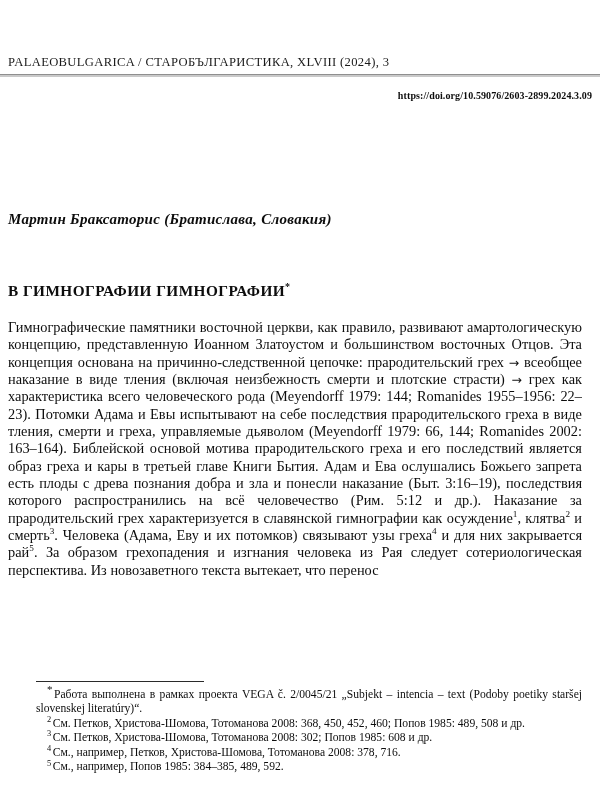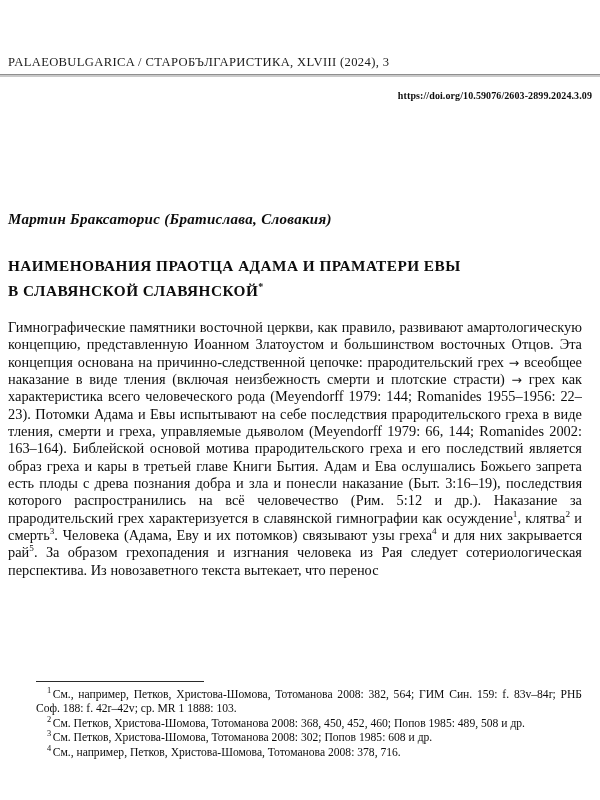--- a/index.html
+++ b/index.html
@@ -156,32 +156,33 @@
 <div class="page">
 
   <div class="runhead">PALAEOBULGARICA / СТАРОБЪЛГАРИСТИКА, XLVIII (2024), 3</div>
   <div class="rule"></div>
 
   <div class="doi">https://doi.org/10.59076/2603-2899.2024.3.09</div>
 
   <div class="author">Мартин Браксаторис (Братислава, Словакия)</div>
 
   <div class="title">
-    <span>НАИМЕНОВАНИЯ ПРАОТЦА АДАМА И ПРАМАТЕРИ ЕВЫ</span><br>
-    <span>В СЛАВЯНСКОЙ СЛАВЯНСКОЙ</span><span class="sup">*</span>
+    <br>
+    <span>В ГИМНОГРАФИИ ГИМНОГРАФИИ</span><span class="sup">*</span>
   </div>
 
   <div class="body-text">
     <p><span>Гимнографические памятники восточной церкви, как правило, развивают амартологическую концепцию, представленную Иоанном Златоустом и большинством восточных Отцов. Эта концепция основана на причинно-следственной цепочке: прародительский грех </span><span class="arrow">→</span><span> всеобщее наказание в виде тления (включая неизбежность смерти и плотские страсти) </span><span class="arrow">→</span><span> грех как характеристика всего человеческого рода (Meyendorff 1979: 144; Romanides 1955–1956: 22–23). Потомки Адама и Евы испытывают на себе последствия прародительского греха в виде тления, смерти и греха, управляемые дьяволом (Meyendorff 1979: 66, 144; Romanides 2002: 163–164). Библейской основой мотива прародительского греха и его последствий является образ греха и кары в третьей главе Книги Бытия. Адам и Ева ослушались Божьего запрета есть плоды с древа познания добра и зла и понесли наказание (Быт. 3:16–19), последствия которого распространились на всё человечество (Рим. 5:12 и др.). Наказание за прародительский грех характеризуется в славянской гимнографии как осуждение</span><sup>1</sup><span>, клятва</span><sup>2</sup><span> и смерть</span><sup>3</sup><span>. Человека (Адама, Еву и их потомков) связывают узы греха</span><sup>4</sup><span> и для них закрывается рай</span><sup>5</sup><span>. За образом грехопадения и изгнания человека из Рая следует сотериологическая перспектива. Из новозаветного текста вытекает, что перенос</span></p>
   </div>
 
   <div class="fn-rule"></div>
 
   <div class="footnotes">
-    <p><span class="marker">1</span><span>См., например, Петков, Христова-Шомова, Тотоманова 2008: 382, 564; ГИМ Син. 159: f. 83v–84r; РНБ Соф. 188: f. 42r–42v; ср. MR 1 1888: 103.</span></p>
+    <p><span class="marker-star">*</span><span>Работа выполнена в рамках проекта VEGA č. 2/0045/21 „Subjekt – intencia – text (Podoby poetiky staršej slovenskej literatúry)“.</span></p>
     <p><span class="marker">2</span><span>См. Петков, Христова-Шомова, Тотоманова 2008: 368, 450, 452, 460; Попов 1985: 489, 508 и др.</span></p>
     <p><span class="marker">3</span><span>См. Петков, Христова-Шомова, Тотоманова 2008: 302; Попов 1985: 608 и др.</span></p>
     <p><span class="marker">4</span><span>См., например, Петков, Христова-Шомова, Тотоманова 2008: 378, 716.</span></p>
+    <p><span class="marker">5</span><span>См., например, Попов 1985: 384–385, 489, 592.</span></p>
   </div>
 
   <div class="folio">185</div>
 
 </div>
 
 </body></html>

